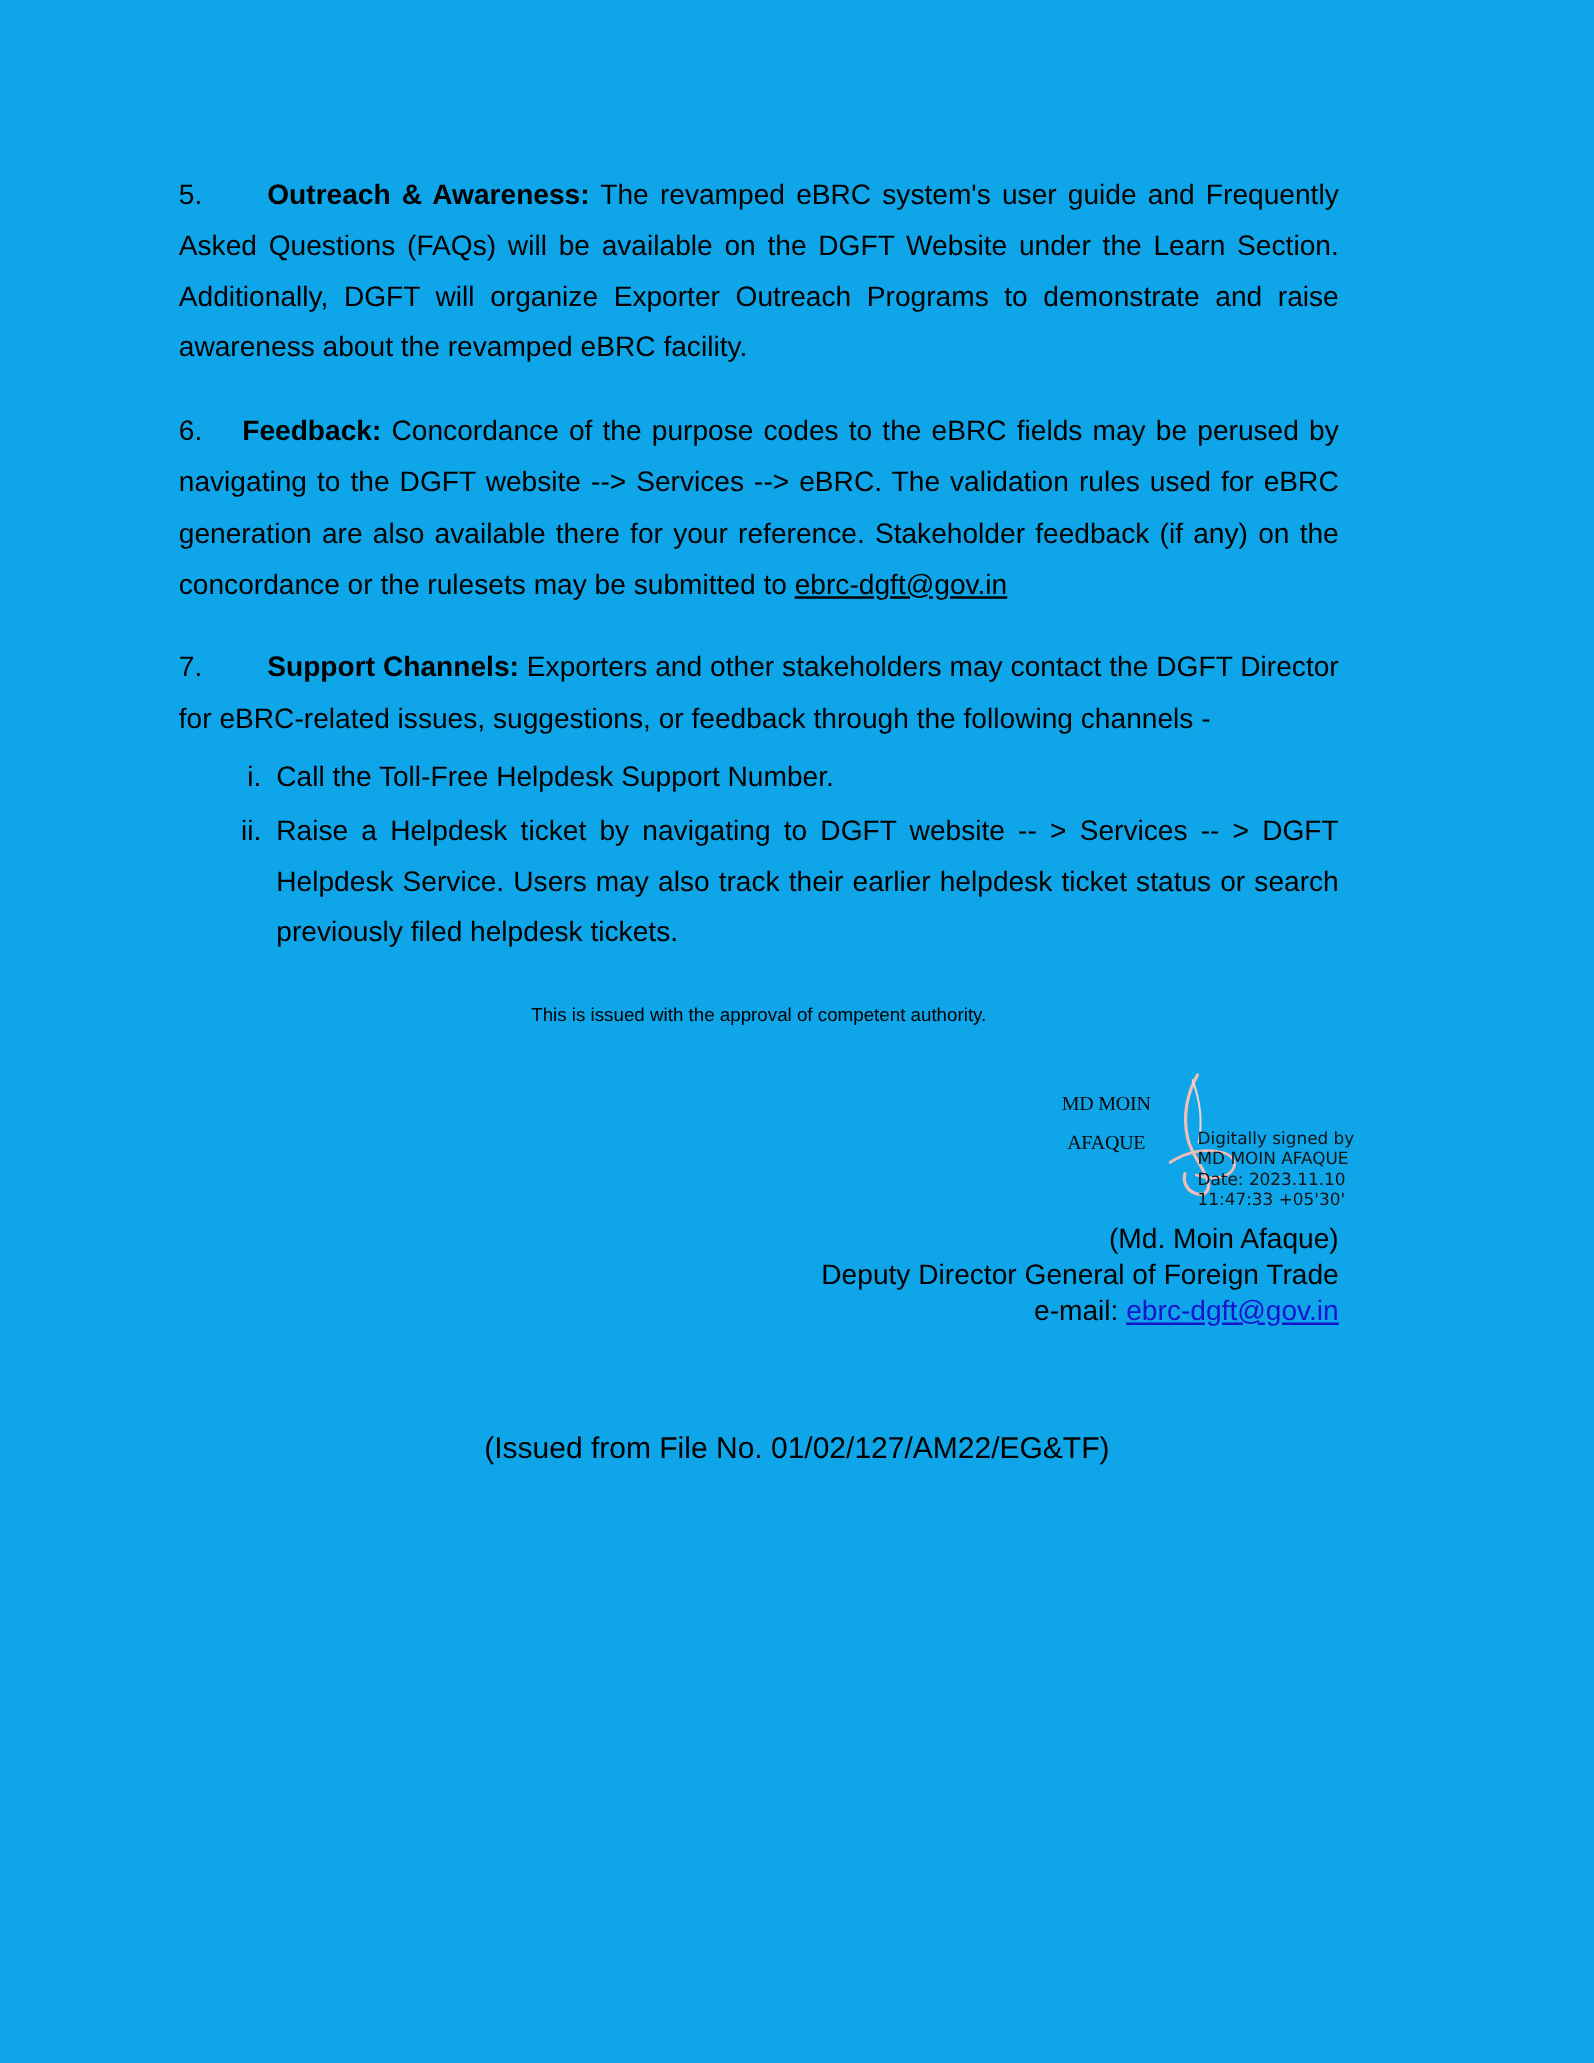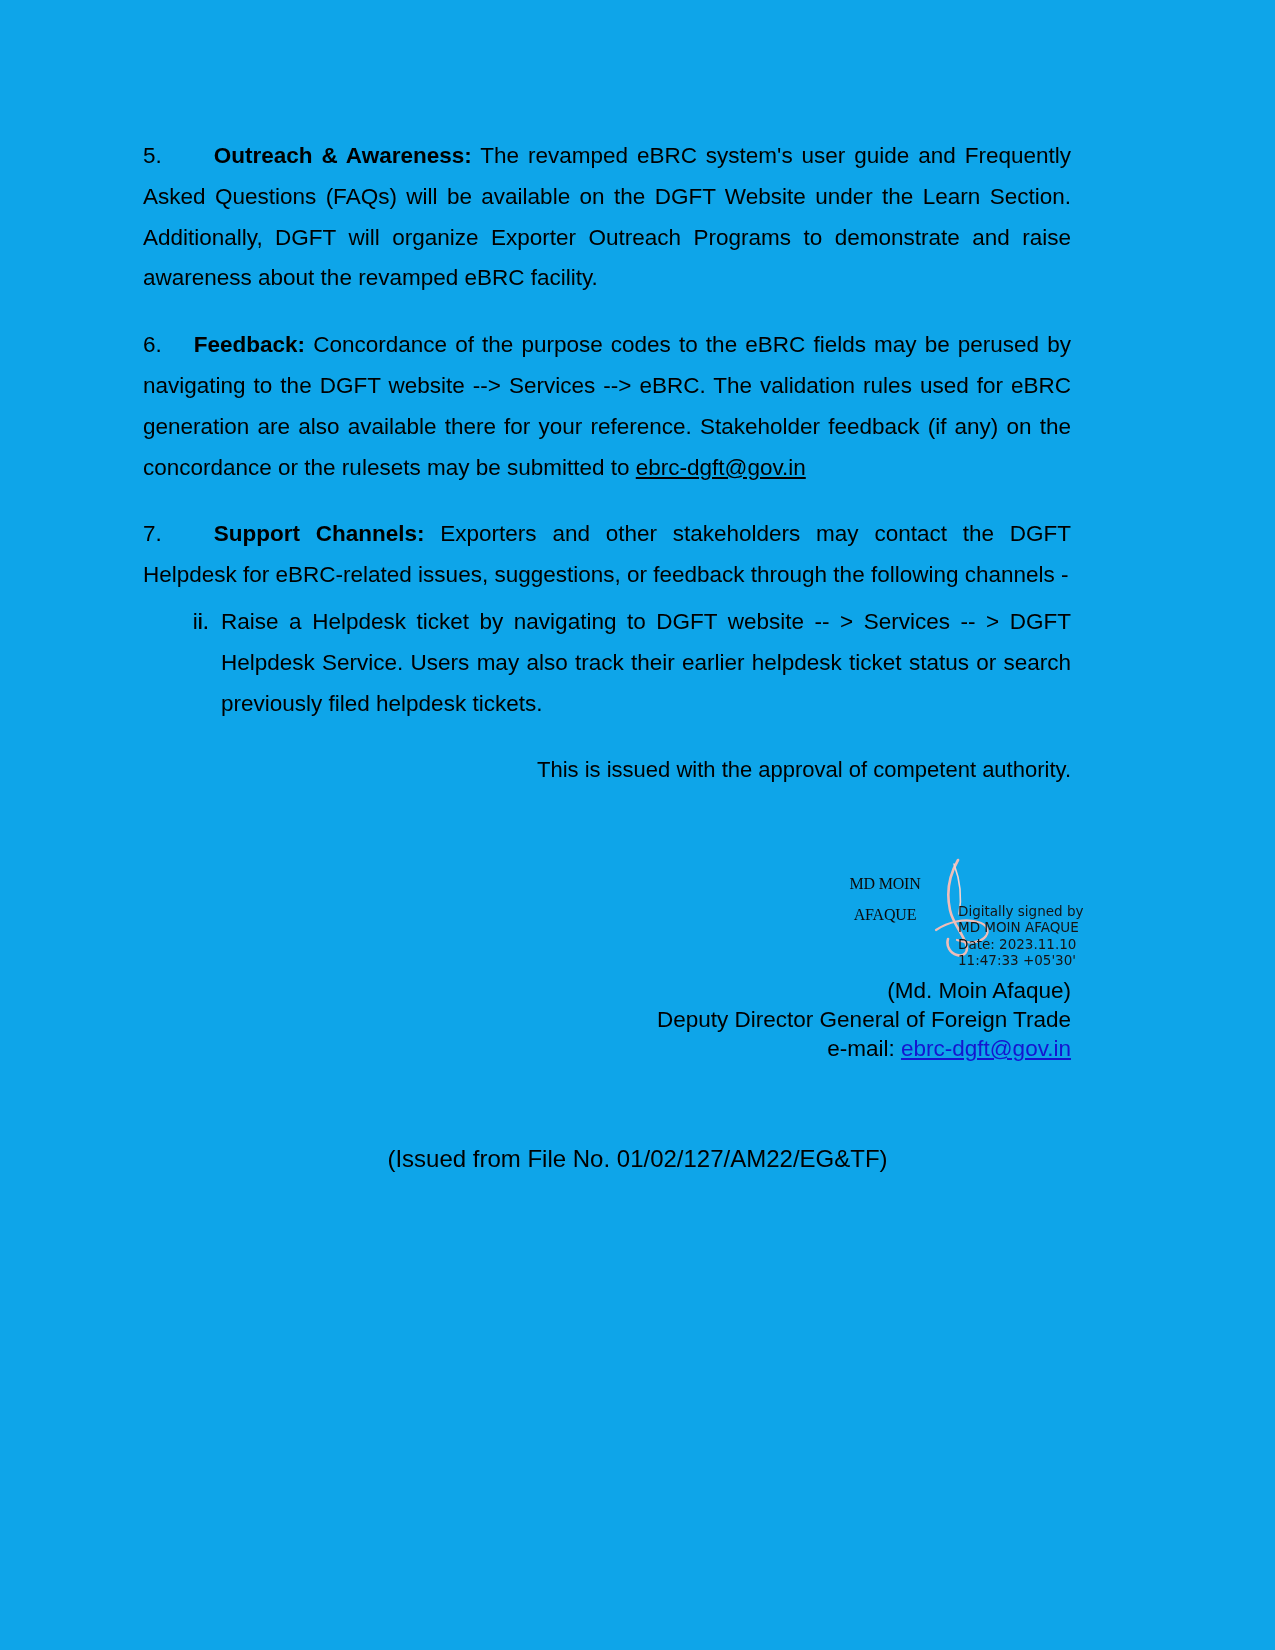--- a/index.html
+++ b/index.html
@@ -67,24 +67,24 @@
     left: 22px;
     top: 0;
     width: 44px;
     text-align: right;
     font-size: 22.5px;
   }
   .romanlist li.noj {
     text-align: left;
   }
   .closing {
-    font-size: 22px;
+    font-size: 15px;
     line-height: 40.8px;
     margin: 12px 0 0 0;
-    text-align: right;
+    text-align: center;
   }
 
   
   .sigwrap {
     position: absolute;
     left: 820px;
     top: 868px;
     width: 262px;
     height: 88px;
   }
@@ -163,26 +163,27 @@
 
     <p class="para">
       <span class="num">5.</span><span class="num-gap"></span><span class="lead">Outreach &amp; Awareness:</span><span> The revamped eBRC system's user guide and Frequently Asked Questions (FAQs) will be available on the DGFT Website under the Learn Section. Additionally, DGFT will organize Exporter Outreach Programs to demonstrate and raise awareness about the revamped eBRC facility.</span>
     </p>
 
     <p class="para">
       <span class="num">6.</span><span class="num-gap-sm"></span><span class="lead">Feedback:</span><span> Concordance of the purpose codes to the eBRC fields may be perused by navigating to the DGFT website --&gt; Services --&gt; eBRC. The validation rules used for eBRC generation are also available there for your reference. Stakeholder feedback (if any) on the concordance or the rulesets may be submitted to </span><a href="#" class="inline-link-black">ebrc-dgft@gov.in</a>
     </p>
 
     <p class="para para-7">
-      <span class="num">7.</span><span class="num-gap"></span><span class="lead">Support Channels:</span><span> Exporters and other stakeholders may contact the DGFT Helpdesk for eBRC-related issues, suggestions, or feedback through the following channels -</span>
+      <span class="num">7.</span><span class="num-gap"></span><span class="lead">Support Channels:</span><span> Exporters and other stakeholders may contact the DGFT Director for eBRC-related issues, suggestions, or feedback through the following channels -</span>
     </p>
 
     <ul class="romanlist">
       <li class="noj">
         <span class="marker">i.</span>
+        <span>Call the Toll-Free Helpdesk Support Number.</span>
       </li>
       <li>
         <span class="marker">ii.</span>
         <span>Raise a Helpdesk ticket by navigating to DGFT website -- &gt; Services -- &gt; DGFT Helpdesk Service. Users may also track their earlier helpdesk ticket status or search previously filed helpdesk tickets.</span>
       </li>
     </ul>
 
     <p class="closing">This is issued with the approval of competent authority.</p>
 
   </div>

